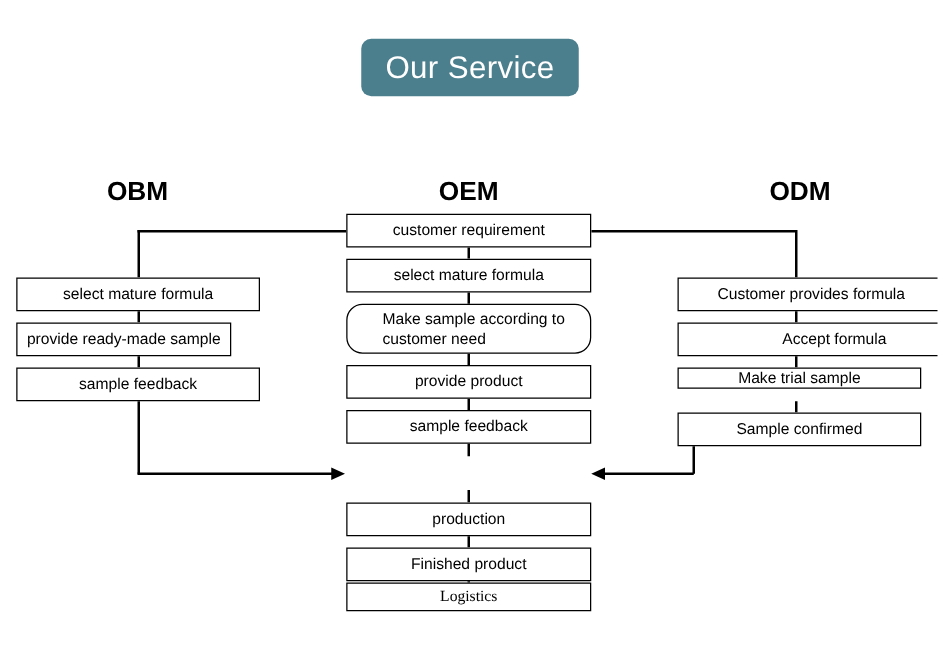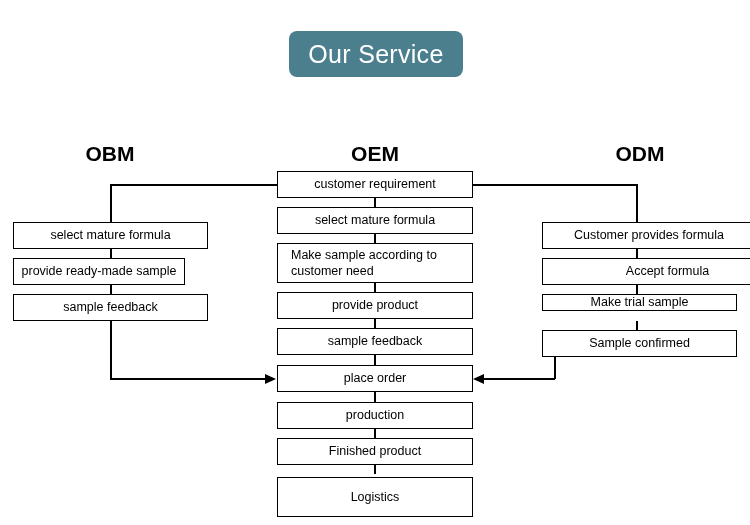--- a/index.html
+++ b/index.html
@@ -66,21 +66,22 @@
     font-size: 12.5px;
     display: flex;
     align-items: center;
     justify-content: center;
     text-align: left;
     line-height: 1.3;
   }
   .fbox.two-line {
     justify-content: flex-start;
     text-align: left;
-    padding-left: 13px;
+    padding-left: 28px;
+    border-radius: 13px;
   }
   .fbox span { display: block; }
 
   
   .hline, .vline {
     position: absolute;
     background: #000000;
   }
   .hline { height: 1.6px; }
   .vline { width: 1.6px; }
@@ -178,32 +179,29 @@
   <div class="fbox" style="left:277px; top:292px; width:196px; height:27px;">
     <span>provide product</span>
   </div>
   <div class="vline" style="left:374px; top:319px; height:9px;"></div>
 
   <div class="fbox" style="left:277px; top:328px; width:196px; height:27px;">
     <span>sample feedback</span>
   </div>
   <div class="vline" style="left:374px; top:355px; height:10px;"></div>
 
-  <div class="fbox" style="left:277px; top:365px; width:196px; height:27px;">
-    <span>place order</span>
-  </div>
   <div class="vline" style="left:374px; top:392px; height:10px;"></div>
 
   <div class="fbox" style="left:277px; top:402px; width:196px; height:27px;">
     <span>production</span>
   </div>
   <div class="vline" style="left:374px; top:429px; height:9px;"></div>
 
   <div class="fbox" style="left:277px; top:438px; width:196px; height:27px;">
     <span>Finished product</span>
   </div>
   <div class="vline" style="left:374px; top:465px; height:9px;"></div>
 
-  <div class="fbox" style="left:277px; top:477px; width:196px; height:40px;">
+  <div class="fbox" style="left:277px; top:466px; width:196px; height:23px;font-family:Liberation Serif, serif;">
     <span>Logistics</span>
   </div>
 
 </div>
 
 </body></html>

